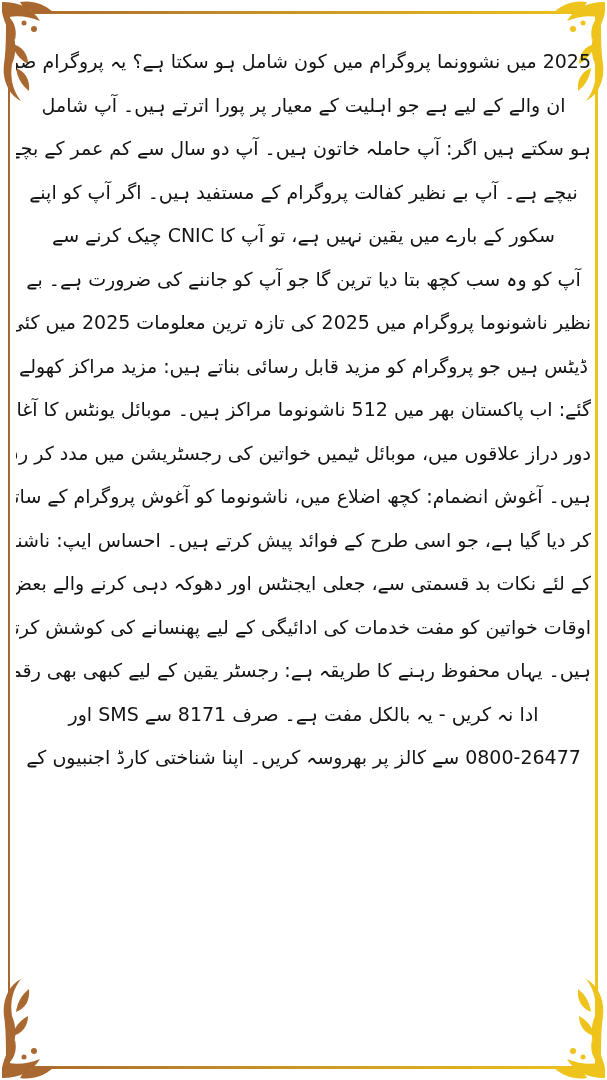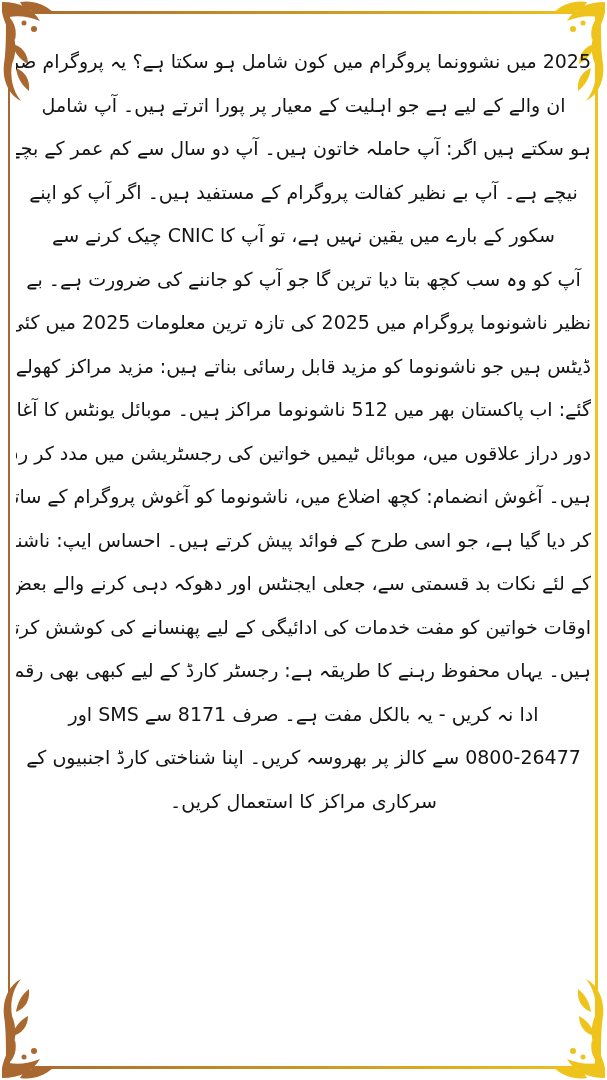--- a/index.html
+++ b/index.html
@@ -79,24 +79,23 @@
 
 <div class="text-area" dir="rtl" style="color: rgb(20, 20, 20);">
 
 <div class="text-line">2025 میں نشوونما پروگرام میں کون شامل ہو سکتا ہے؟ یہ پروگرام صرف</div>
     <div class="text-line">ان والے کے لیے ہے جو اہلیت کے معیار پر پورا اترتے ہیں۔ آپ شامل</div>
     <div class="text-line">ہو سکتے ہیں اگر: آپ حاملہ خاتون ہیں۔ آپ دو سال سے کم عمر کے بچے کو</div>
     <div class="text-line">نیچے ہے۔ آپ بے نظیر کفالت پروگرام کے مستفید ہیں۔ اگر آپ کو اپنے</div>
     <div class="text-line">سکور کے بارے میں یقین نہیں ہے، تو آپ کا CNIC چیک کرنے سے</div>
     <div class="text-line">آپ کو وہ سب کچھ بتا دیا ترین گا جو آپ کو جاننے کی ضرورت ہے۔ بے</div>
     <div class="text-line">نظیر ناشونوما پروگرام میں 2025 کی تازہ ترین معلومات 2025 میں کئی اپ</div>
-    <div class="text-line">ڈیٹس ہیں جو ناشونوما کو مزید قابل رسائی بناتے ہیں: مزید مراکز کھولے</div>
+    <div class="text-line">ڈیٹس ہیں جو پروگرام کو مزید قابل رسائی بناتے ہیں: مزید مراکز کھولے</div>
     <div class="text-line">گئے: اب پاکستان بھر میں 512 ناشونوما مراکز ہیں۔ موبائل یونٹس کا آغاز:</div>
     <div class="text-line">دور دراز علاقوں میں، موبائل ٹیمیں خواتین کی رجسٹریشن میں مدد کر رہی</div>
     <div class="text-line">ہیں۔ آغوش انضمام: کچھ اضلاع میں، ناشونوما کو آغوش پروگرام کے ساتھ ضم</div>
     <div class="text-line">کر دیا گیا ہے، جو اسی طرح کے فوائد پیش کرتے ہیں۔ احساس ایپ: ناشنوم</div>
     <div class="text-line">کے لئے نکات بد قسمتی سے، جعلی ایجنٹس اور دھوکہ دہی کرنے والے بعض</div>
     <div class="text-line">اوقات خواتین کو مفت خدمات کی ادائیگی کے لیے پھنسانے کی کوشش کرتے</div>
-    <div class="text-line">ہیں۔ یہاں محفوظ رہنے کا طریقہ ہے: رجسٹر کارڈ کے لیے کبھی بھی رقم</div>
+    <div class="text-line">ہیں۔ یہاں محفوظ رہنے کا طریقہ ہے: رجسٹر یقین کے لیے کبھی بھی رقم</div>
     <div class="text-line">ادا نہ کریں - یہ بالکل مفت ہے۔ صرف 8171 سے SMS اور</div>
     <div class="text-line">0800-26477 سے کالز پر بھروسہ کریں۔ اپنا شناختی کارڈ اجنبیوں کے</div>
-    <div class="text-line">سرکاری مراکز کا استعمال کریں۔</div>
   </div>
 
 </body></html>

